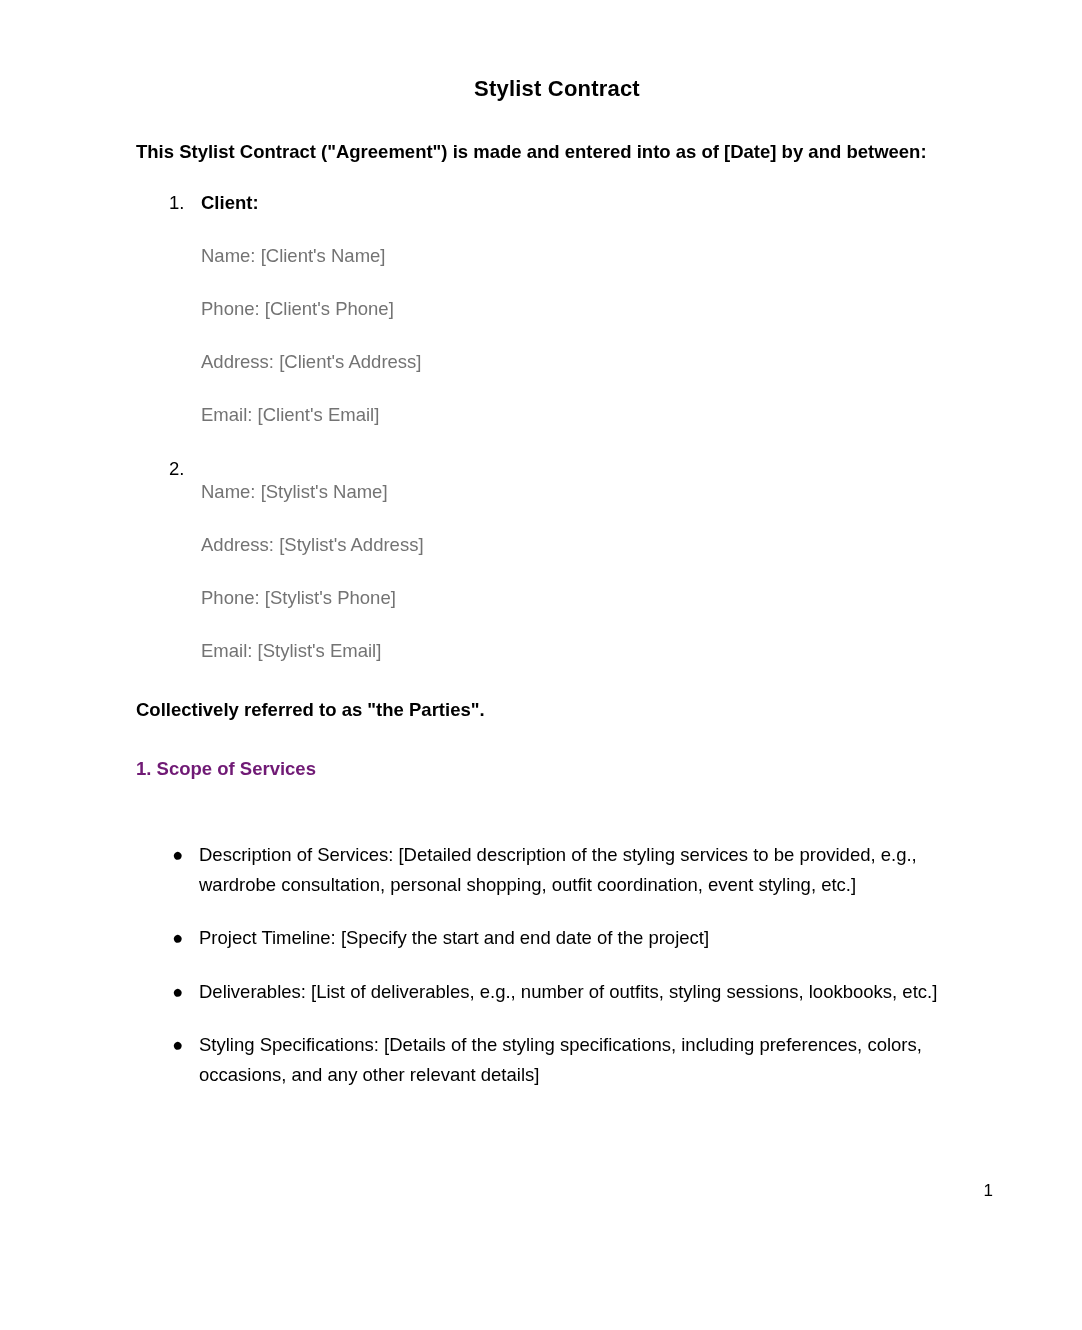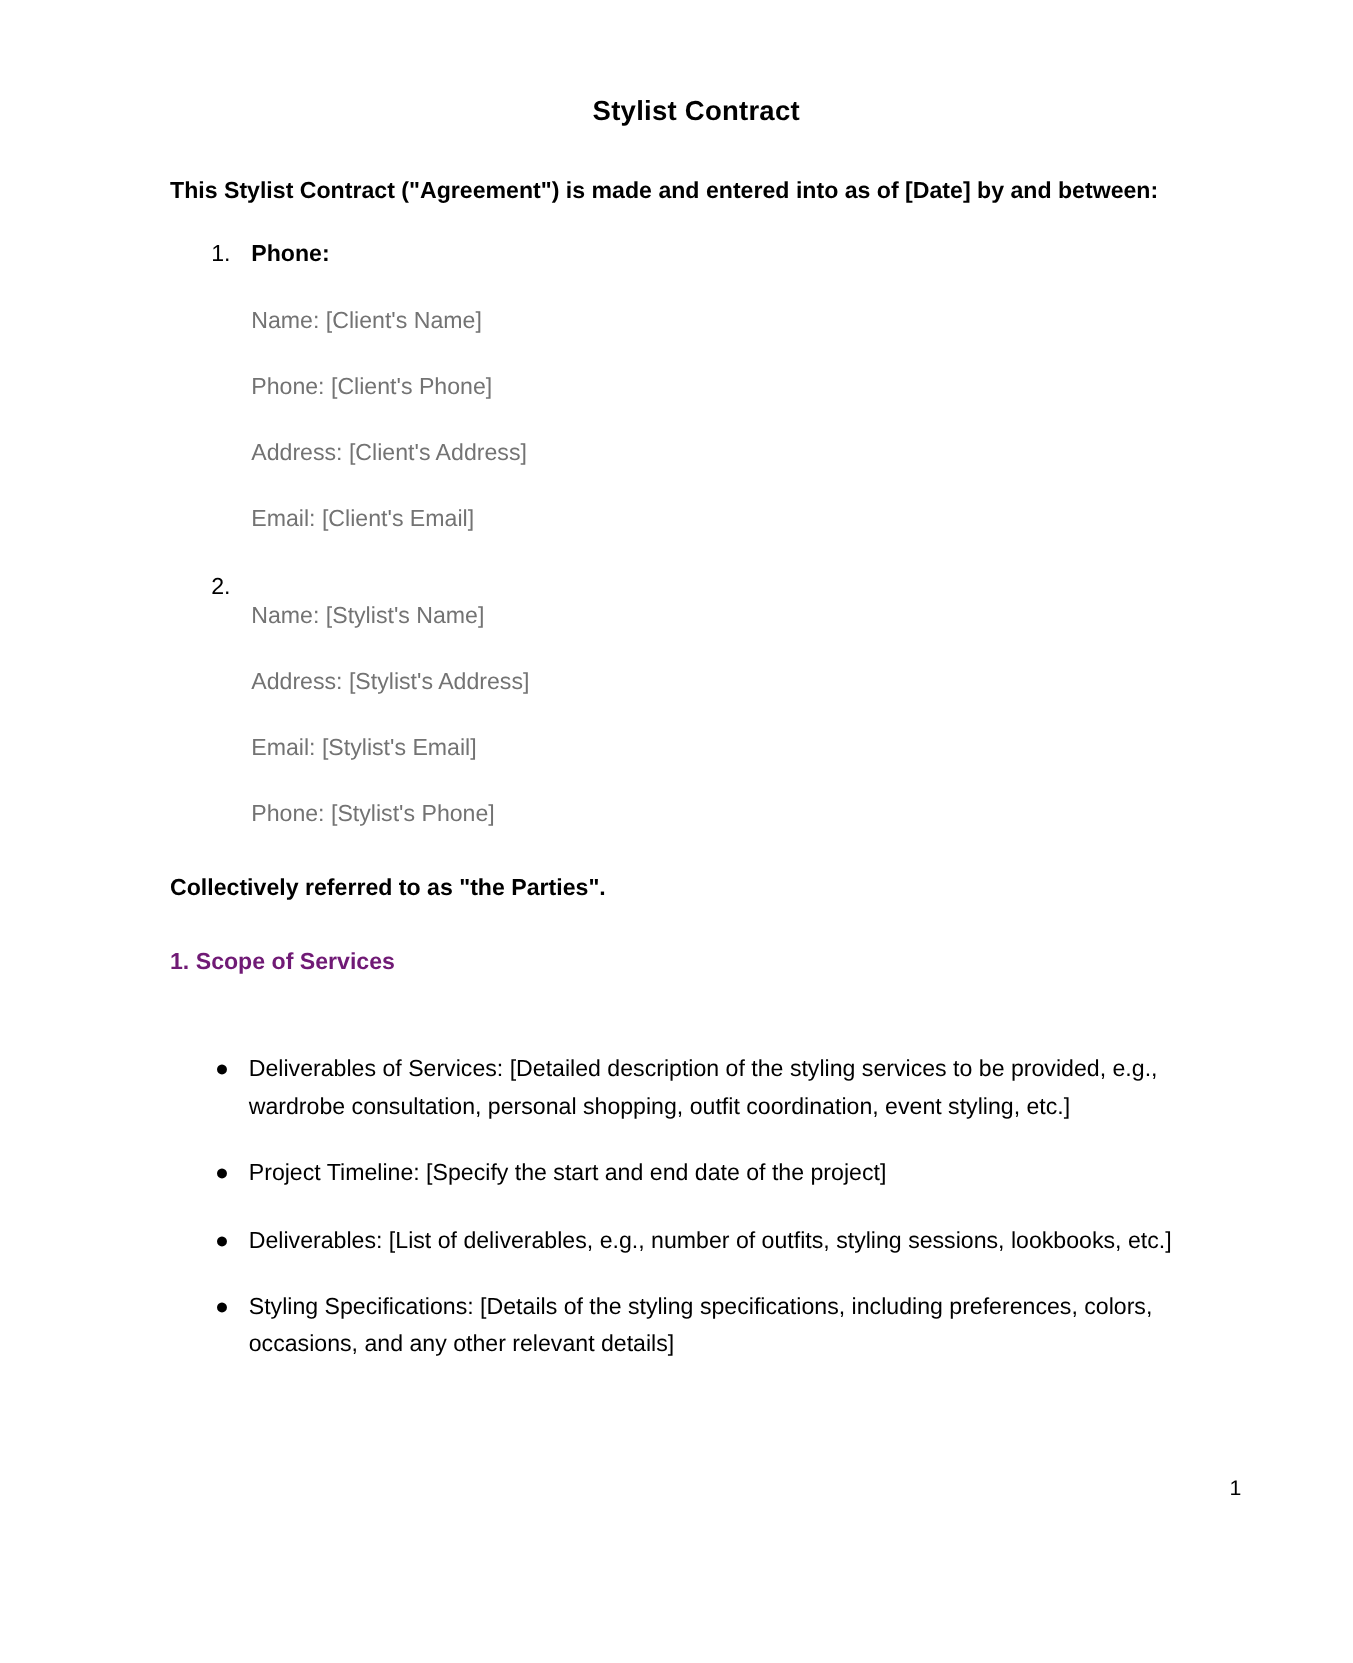--- a/index.html
+++ b/index.html
@@ -129,54 +129,54 @@
   <div class="content">
 
     <p class="para bold">This Stylist Contract ("Agreement") is made and entered into as of [Date] by and between:</p>
 
     <div class="spacer-intro"></div>
 
     <ol class="parties">
 
       <li>
         <span class="party-marker">1.</span>
-        <div class="party-name">Phone:</div>
+        <div class="party-name">Client:</div>
         <div class="party-field">Name: [Client's Name]</div>
         <div class="party-field">Phone: [Client's Phone]</div>
         <div class="party-field">Address: [Client's Address]</div>
         <div class="party-field">Email: [Client's Email]</div>
       </li>
 
       <li style="margin-top:24px;">
         <span class="party-marker">2.</span>
         <div class="party-field">Name: [Stylist's Name]</div>
         <div class="party-field">Address: [Stylist's Address]</div>
+        <div class="party-field">Phone: [Stylist's Phone]</div>
         <div class="party-field">Email: [Stylist's Email]</div>
-        <div class="party-field">Phone: [Stylist's Phone]</div>
       </li>
 
     </ol>
 
     <div class="section-gap"></div>
 
     <p class="para bold">Collectively referred to as "the Parties".</p>
 
     <div class="section-gap"></div>
 
     <h2 class="section-heading">1. Scope of Services</h2>
 
     <div class="section-gap"></div>
 
 
     <div class="section-gap"></div>
 
     <ul class="bullets">
       <li>
         <span class="bullet-dot">●</span>
-        <span>Deliverables of Services: [Detailed description of the styling services to be provided, e.g., wardrobe consultation, personal shopping, outfit coordination, event styling, etc.]</span>
+        <span>Description of Services: [Detailed description of the styling services to be provided, e.g., wardrobe consultation, personal shopping, outfit coordination, event styling, etc.]</span>
       </li>
       <li>
         <span class="bullet-dot">●</span>
         <span>Project Timeline: [Specify the start and end date of the project]</span>
       </li>
       <li>
         <span class="bullet-dot">●</span>
         <span>Deliverables: [List of deliverables, e.g., number of outfits, styling sessions, lookbooks, etc.]</span>
       </li>
       <li>

